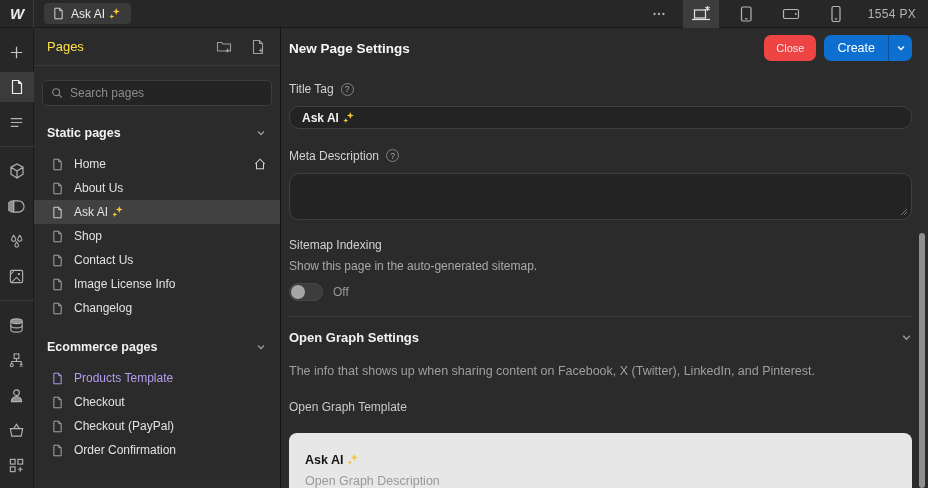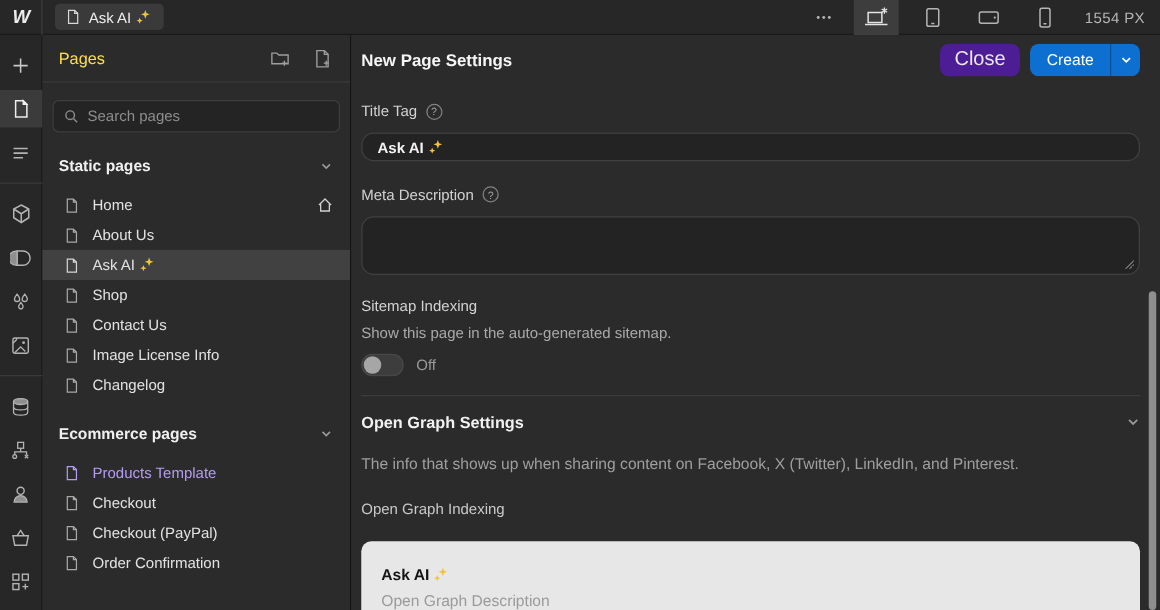--- a/index.html
+++ b/index.html
@@ -55,22 +55,22 @@
   .page-row.template { color: #b49cf0; }
   .page-row .row-end { margin-left: auto; display: flex; align-items: center; }
   .page-list { margin-top: 5px; }
 
   
   .settings { flex: 1; background: #2b2b2b; position: relative; display: flex; flex-direction: column;
               padding: 0 16px 0 8px; min-width: 0; }
   .settings-header { height: 42px; display: flex; align-items: center; padding-top: 4px; }
   .settings-title { font-weight: bold; font-size: 13.5px; color: #f5f5f5; }
   .hdr-actions { margin-left: auto; display: flex; gap: 8px; align-items: center; }
-  .btn-close { height: 26px; padding: 0 12px; background: #4c1d95; border: none; border-radius: 7px;
-               color: #e9e9e9; font-size: 16px; font-family: inherit; }
+  .btn-close { height: 26px; padding: 0 12px; background: #ef4444; border: none; border-radius: 7px;
+               color: #e9e9e9; font-size: 11px; font-family: inherit; }
   .btn-split { display: flex; height: 26px; border-radius: 7px; overflow: hidden; }
   .btn-create { height: 26px; padding: 0 13px; background: var(--accent); border: none;
                 color: #fff; font-size: 12.5px; font-family: inherit; }
   .btn-create-chevron { width: 24px; background: var(--accent); border: none; border-left: 1px solid rgba(0,0,0,.28);
                         display: flex; align-items: center; justify-content: center; }
   .field-label { display: flex; align-items: center; gap: 7px; color: #d2d2d2; font-size: 12px; }
   .help-dot { width: 13px; height: 13px; border: 1px solid #828282; border-radius: 50%;
               display: inline-flex; align-items: center; justify-content: center;
               font-size: 8.5px; color: #a9a9a9; }
   .text-input { margin-top: 10px; height: 26px; background: #232323; border: 1px solid #404040;
@@ -409,21 +409,21 @@
       <div class="divider"></div>
 
       <div class="og-header">
         <span class="og-title">Open Graph Settings</span>
         <svg width="11" height="11" viewBox="0 0 10 10">
           <path d="M2 3.5l3 3 3-3" fill="none" stroke="#9a9a9a" stroke-width="1.3"></path>
         </svg>
       </div>
 
       <div class="og-desc">The info that shows up when sharing content on Facebook, X (Twitter), LinkedIn, and Pinterest.</div>
-      <div class="og-preview-label">Open Graph Indexing</div>
+      <div class="og-preview-label">Open Graph Template</div>
 
       <div class="og-card">
         <div class="og-card-title">Ask AI<svg class="sparkle" width="13" height="13" viewBox="0 0 16 16">
               <path d="M10.2 1.2l1.15 3.15 3.15 1.15-3.15 1.15-1.15 3.15-1.15-3.15-3.15-1.15 3.15-1.15z" fill="#f2c437"></path>
               <path d="M4.6 8.6l.85 2.25 2.25.85-2.25.85-.85 2.25-.85-2.25-2.25-.85 2.25-.85z" fill="#f2c437"></path>
             </svg></div>
         <div class="og-card-desc">Open Graph Description</div>
       </div>
 
       <div class="scroll-thumb"></div>

